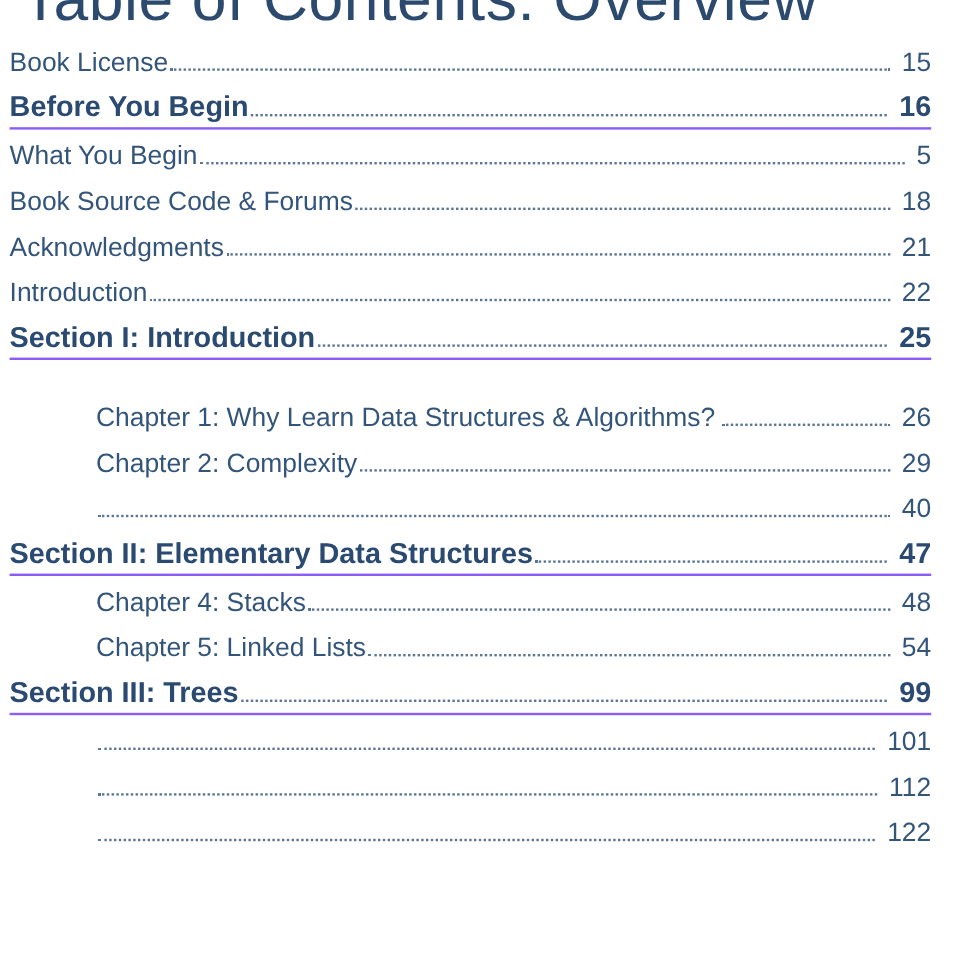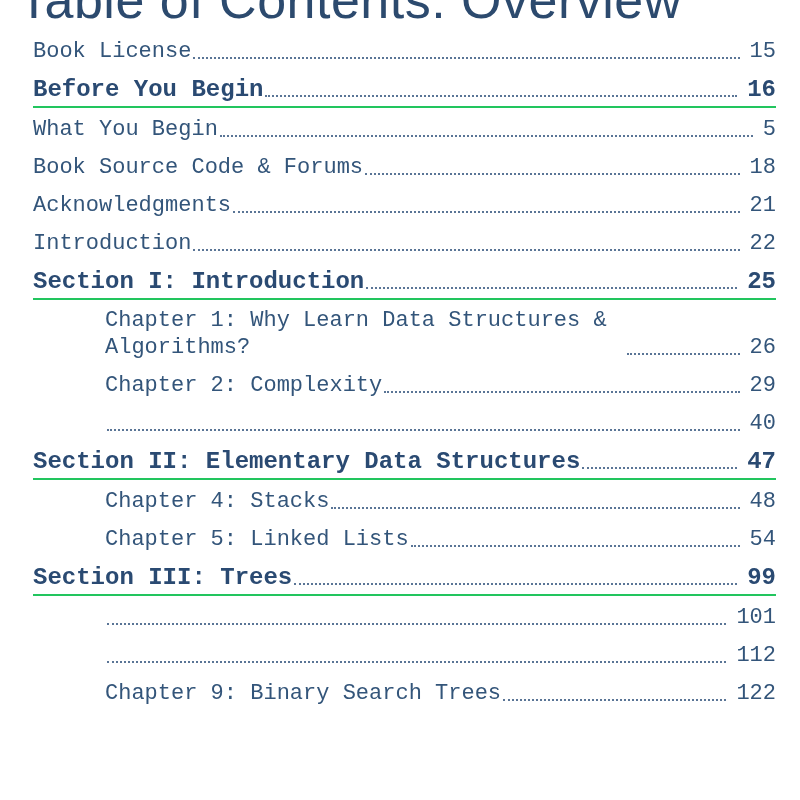--- a/index.html
+++ b/index.html
@@ -5,29 +5,29 @@
     html, body { margin: 0; padding: 0; background: #ffffff; }
     body {
       width: 800px; height: 800px; overflow: hidden; position: relative;
       font-family: "Liberation Sans", sans-serif; color: #2c4a6e;
     }
     .page-title {
       position: absolute; left: 18px; top: -30px;
       font-size: 52px; font-weight: normal; color: #2c4a6e;
       white-space: nowrap; margin: 0; letter-spacing: 0.5px;
     }
-    .toc { position: absolute; left: 33px; right: 24px; top: 30px; font-family: Liberation Mono, monospace; }
+    .toc { position: absolute; left: 8px; right: 24px; top: 30px; }
     .row {
       display: flex; align-items: flex-end;
       font-size: 22px; line-height: 26px; color: #33557a;
       height: 38px; box-sizing: border-box; padding-bottom: 3px;
     }
     .row.section {
       font-weight: bold; font-size: 24px; color: #2a4a72;
-      border-bottom: 2px solid #22c55e; height: 40px;
+      border-bottom: 2px solid #8b5cf6; height: 40px;
     }
     .row.chapter { padding-left: 72px; }
     .row.twoline { height: 64px; }
     .row .label { white-space: nowrap; }
     .row.twoline .label { white-space: normal; width: 520px; line-height: 27px; }
     .row .dots {
       flex: 1; overflow: hidden; white-space: nowrap; margin: 0 4px 6px 2px;
       border-bottom: 2px dotted #5a7596; height: 0;
     }
     .row .page { white-space: nowrap; margin-left: 6px; }
@@ -109,17 +109,16 @@
     </div>
   <div class="row chapter">
       <span class="dots"></span>
       <span class="page">101</span>
     </div>
   <div class="row chapter">
       <span class="dots"></span>
       <span class="page">112</span>
     </div>
   <div class="row chapter">
-      <span class="label">Chapter 9: Binary Search Trees</span>
       <span class="dots"></span>
       <span class="page">122</span>
     </div>
 </div>
 
 </body></html>

